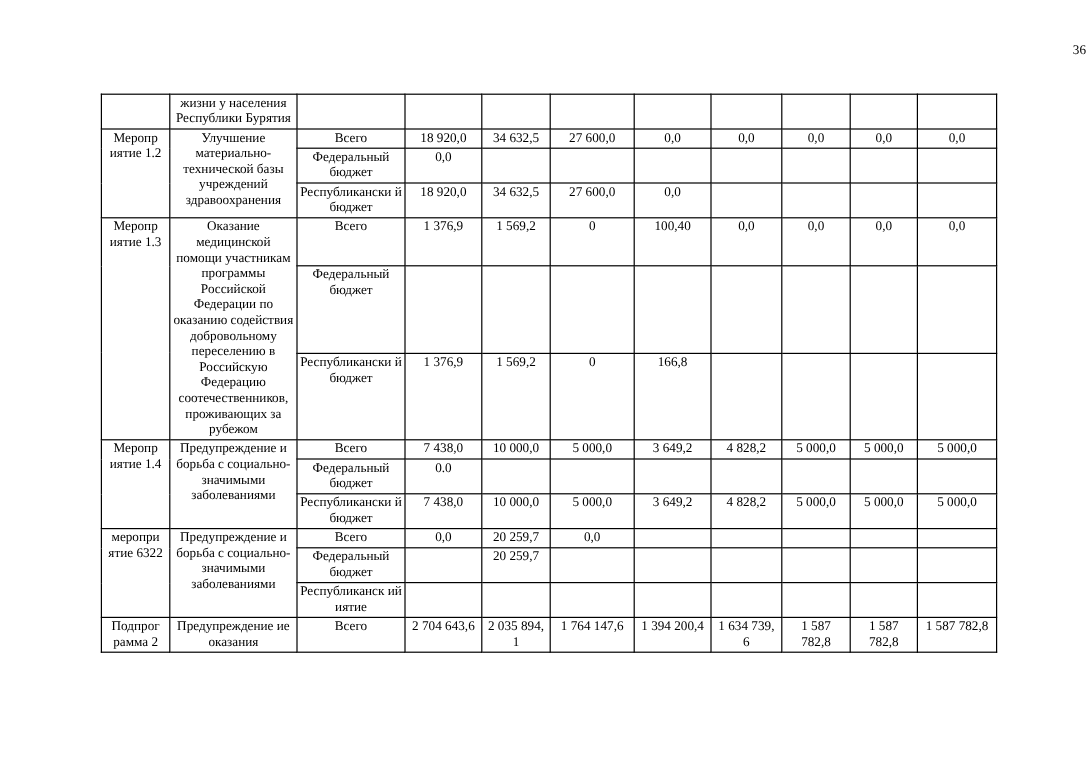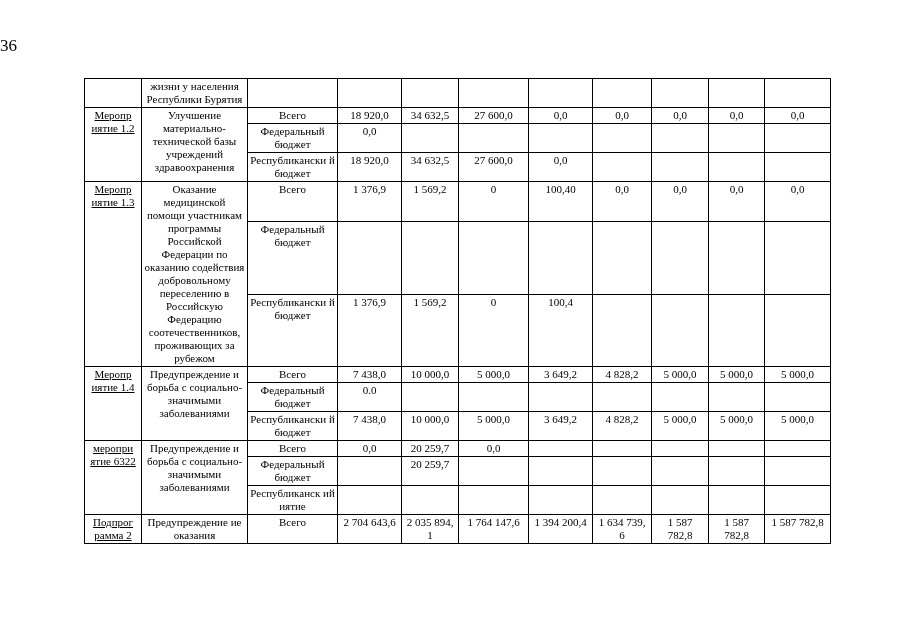--- a/index.html
+++ b/index.html
@@ -4,33 +4,33 @@
 <style>
   html,body { margin:0; padding:0; }
   body {
     width:905px; height:640px;
     background:#ffffff; color:#000;
     font-family:"Liberation Serif", serif;
     position:relative; overflow:hidden;
   }
   .page-number {
     position:absolute; top:36px; left:0; right:0;
-    text-align:left; font-size:17px;
+    text-align:right; font-size:11px;
   }
   .table-wrap { position:absolute; top:78px; left:84px; }
   table.budget { border-collapse:collapse; table-layout:fixed; }
   table.budget td {
     border:1px solid #000;
     vertical-align:top;
     font-size:11px; line-height:13px;
     padding:1px 2px;
     text-align:center;
     word-wrap:break-word;
   }
-  td.label-cell { text-align:center;text-decoration:underline; }
+  td.label-cell { text-align:center; }
   td.desc-cell { text-align:center; }
   td.source-cell { text-align:left; padding-left:3px; }
   td.source-center { text-align:center; }
   td.value-cell { padding:1px 1px; }
   .bold { font-weight:normal; }
 </style>
 </head>
 <body>
 
 <div>
@@ -122,21 +122,21 @@
             <td class="value-cell"></td>
             <td class="value-cell"></td>
             <td class="value-cell"></td>
             <td class="value-cell"></td>
           </tr>
           <tr>
             <td class="source-cell">Республикански й бюджет</td>
             <td class="value-cell">1 376,9</td>
             <td class="value-cell bold">1 569,2</td>
             <td class="value-cell bold">0</td>
-            <td class="value-cell bold">100,4</td>
+            <td class="value-cell bold">166,8</td>
             <td class="value-cell"></td>
             <td class="value-cell"></td>
             <td class="value-cell"></td>
             <td class="value-cell"></td>
           </tr>
           <tr>
             <td class="label-cell" rowspan="3">Меропр иятие 1.4</td>
             <td class="desc-cell" rowspan="3">Предупреждение и борьба с социально-значимыми заболеваниями</td>
             <td class="source-cell source-center">Всего</td>
             <td class="value-cell">7 438,0</td>

